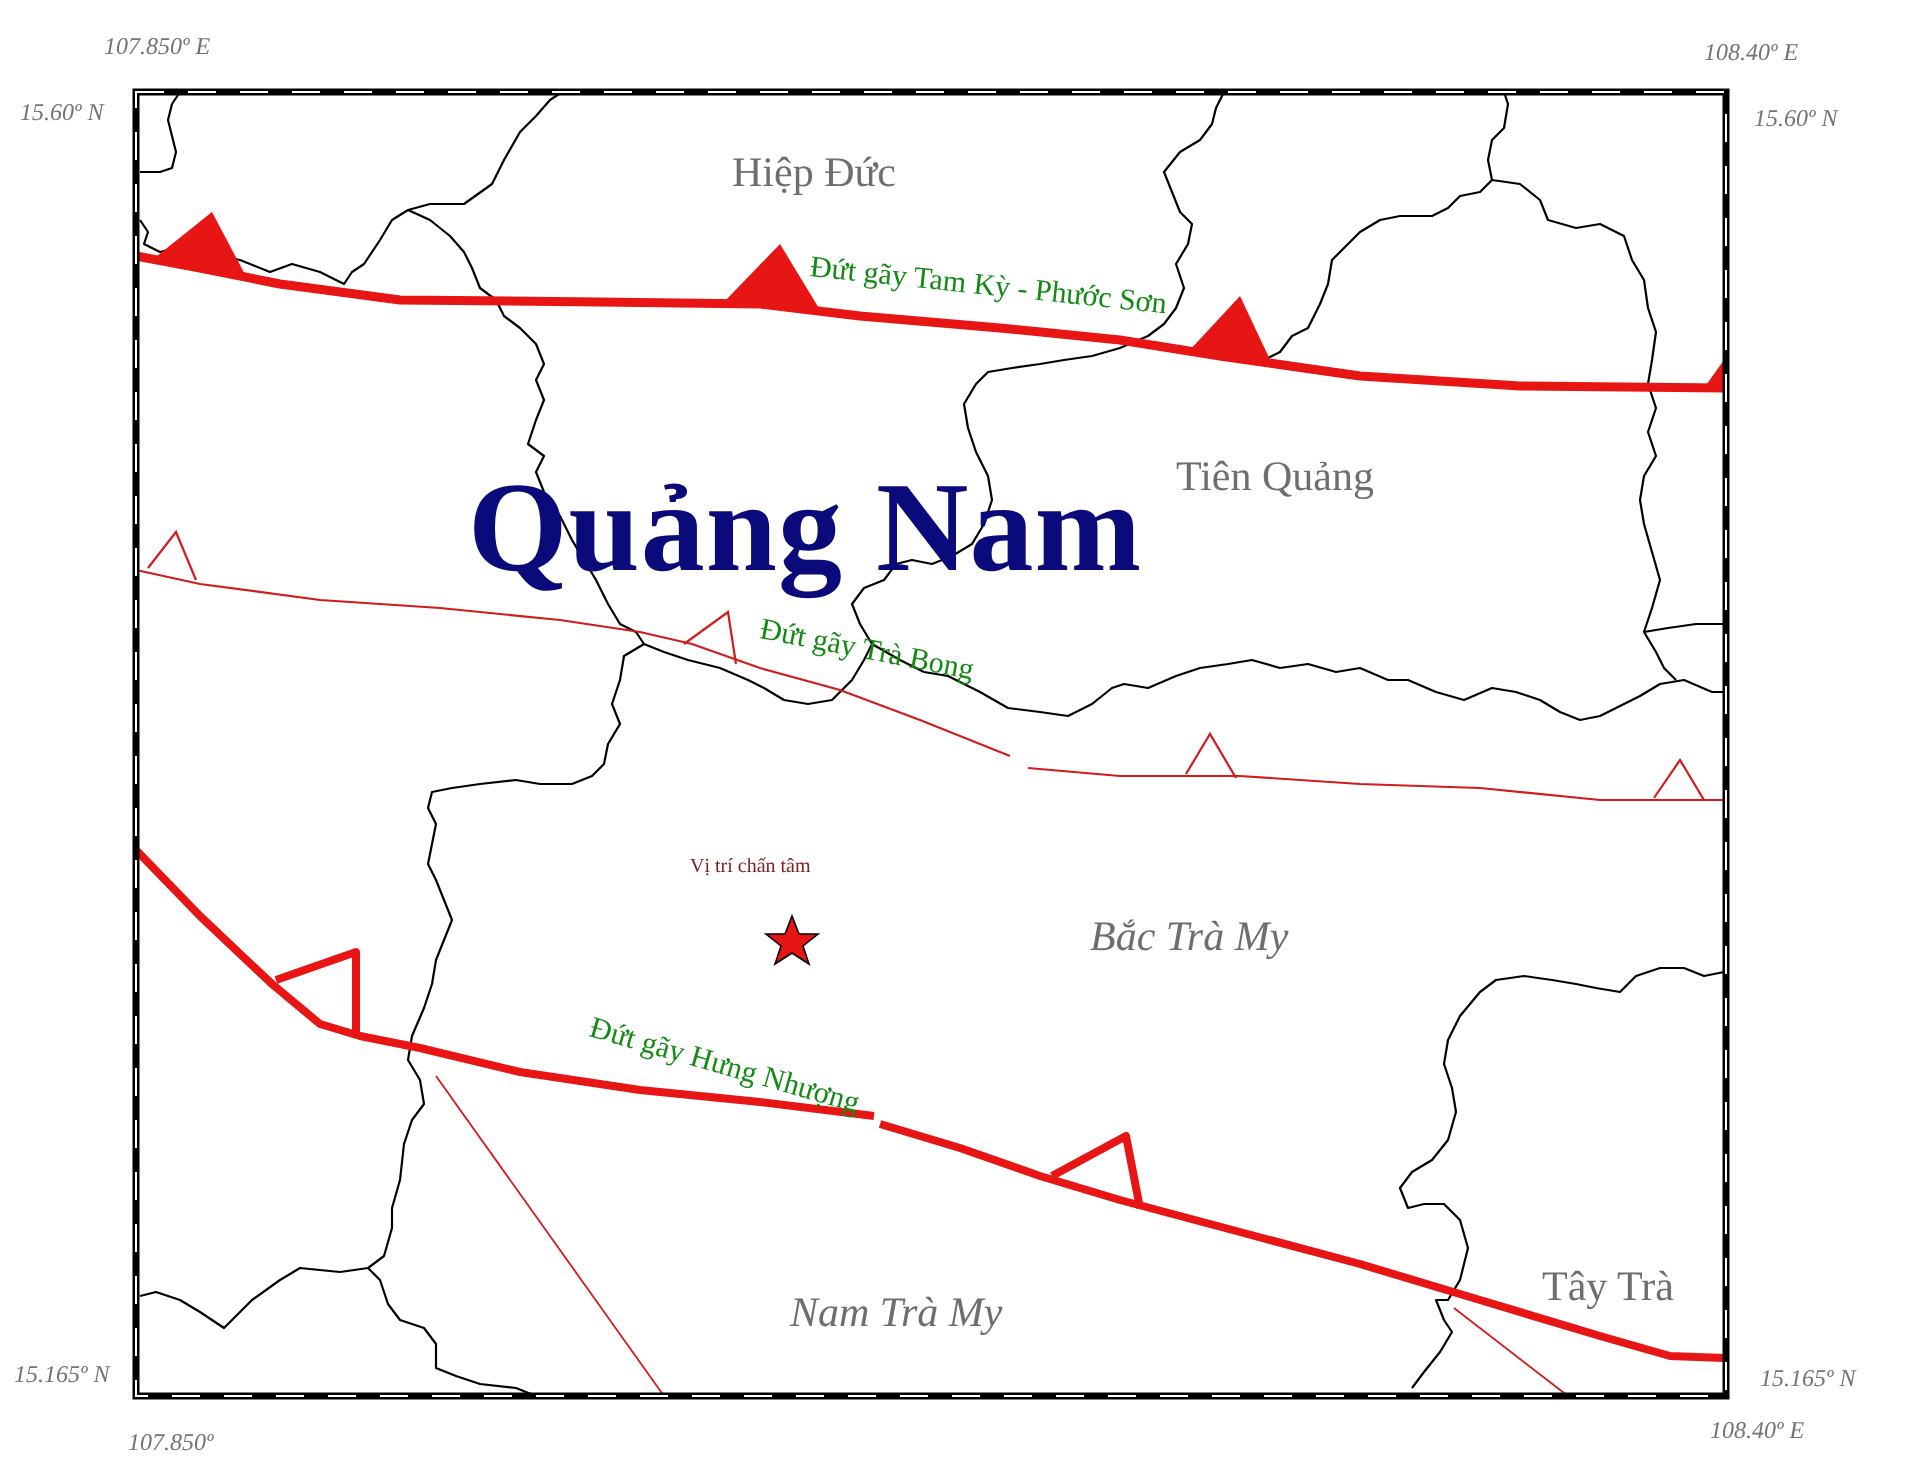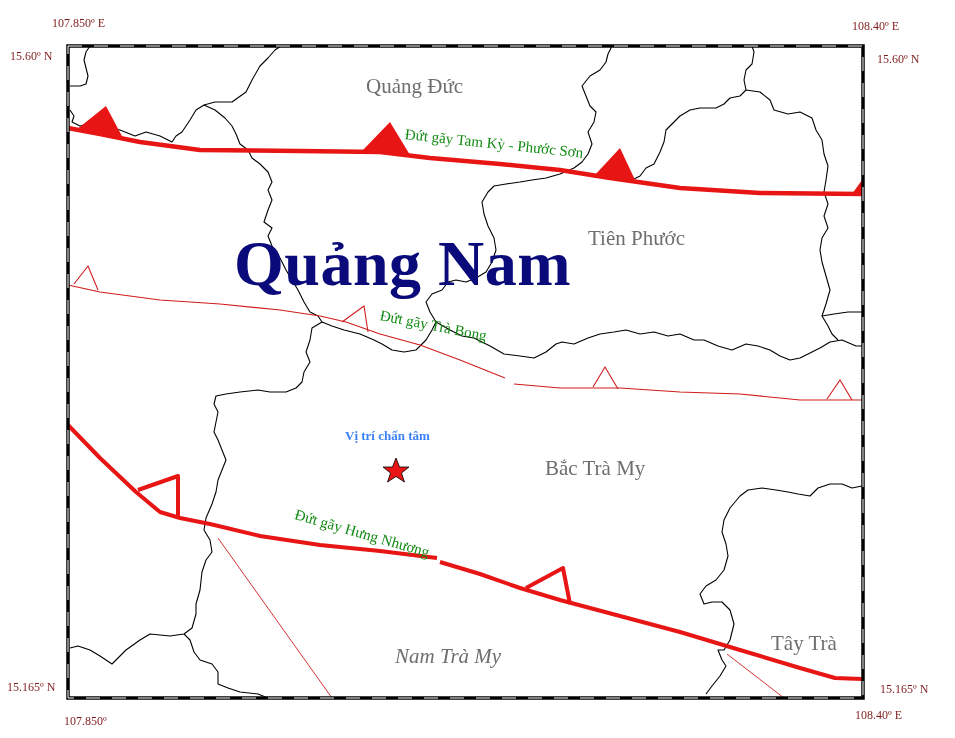--- a/index.html
+++ b/index.html
@@ -1,23 +1,23 @@
 <!DOCTYPE html>
 <html><head>
   <meta charset="utf-8">
   <style>
     html, body { margin: 0; padding: 0; background: #ffffff; }
     body { width: 955px; height: 738px; position: relative; overflow: hidden; font-family: "Liberation Serif", serif; }
-    .coord { position: absolute; font-family: "Liberation Serif", serif; font-size: 12px; color: #7f1d1d; white-space: nowrap; }
+    .coord { position: absolute; font-family: "Liberation Serif", serif; font-size: 12px; color: #737373; white-space: nowrap; font-style: italic; }
     svg#map { position: absolute; left: 0; top: 0; }
     .lbl { position: absolute; white-space: nowrap; font-family: "Liberation Serif", serif; }
     .district { color: #6e6e6e; font-size: 21px; }
     .province { color: #0a0a7a; font-size: 64px; font-weight: bold; letter-spacing: 0.5px; margin-top: 44px; }
     .fault { color: #138a13; font-size: 15px; transform-origin: left center; }
-    .epi { color: #3b82f6; font-size: 13px; font-weight: bold; }
+    .epi { color: #7f1d1d; font-size: 10px; font-weight: normal; }
   </style>
 </head>
 <body>
 
 <div class="coord" style="left:52px; top:16px;">107.850º E</div>
 <div class="coord" style="left:10px; top:49px;">15.60º N</div>
 <div class="coord" style="left:852px; top:19px;">108.40º E</div>
 <div class="coord" style="left:877px; top:52px;">15.60º N</div>
 <div class="coord" style="left:7px; top:680px;">15.165º N</div>
 <div class="coord" style="left:51px; top:714px;margin-left:13px;">107.850º</div>
@@ -77,23 +77,23 @@
   </g>
 
   <g fill="none">
     <rect x="68" y="46" width="795" height="652" stroke="#000" stroke-width="3.5"></rect>
     <rect x="68" y="46" width="795" height="652" stroke="#fff" stroke-width="1" stroke-dasharray="14,12"></rect>
   </g>
 </svg>
 
 <div class="lbl province" style="left:234px; top:183px;">Quảng Nam</div>
 
-<div class="lbl district" style="left:366px; top:74px;">Quảng Đức</div>
-<div class="lbl district" style="left:588px; top:226px;">Tiên Phước</div>
-<div class="lbl district" style="left:545px; top:456px;">Bắc Trà My</div>
+<div class="lbl district" style="left:366px; top:74px;">Hiệp Đức</div>
+<div class="lbl district" style="left:588px; top:226px;">Tiên Quảng</div>
+<div class="lbl district" style="left:545px; top:456px;font-style:italic;">Bắc Trà My</div>
 <div class="lbl district" style="left:395px; top:644px;font-style:italic;">Nam Trà My</div>
 <div class="lbl district" style="left:771px; top:631px;font-family:Liberation Serif, serif;">Tây Trà</div>
 
 <div class="lbl fault" style="left:405px; top:126px; transform: rotate(6deg);">Đứt gãy Tam Kỳ  - Phước Sơn</div>
 <div class="lbl fault" style="left:380px; top:307px; transform: rotate(11deg);">Đứt gãy Trà Bong</div>
 <div class="lbl fault" style="left:295px; top:506px; transform: rotate(16deg);">Đứt gãy Hưng Nhượng</div>
 
 <div class="lbl epi" style="left:345px; top:428px;">Vị trí chấn tâm</div>
 
 </body></html>

